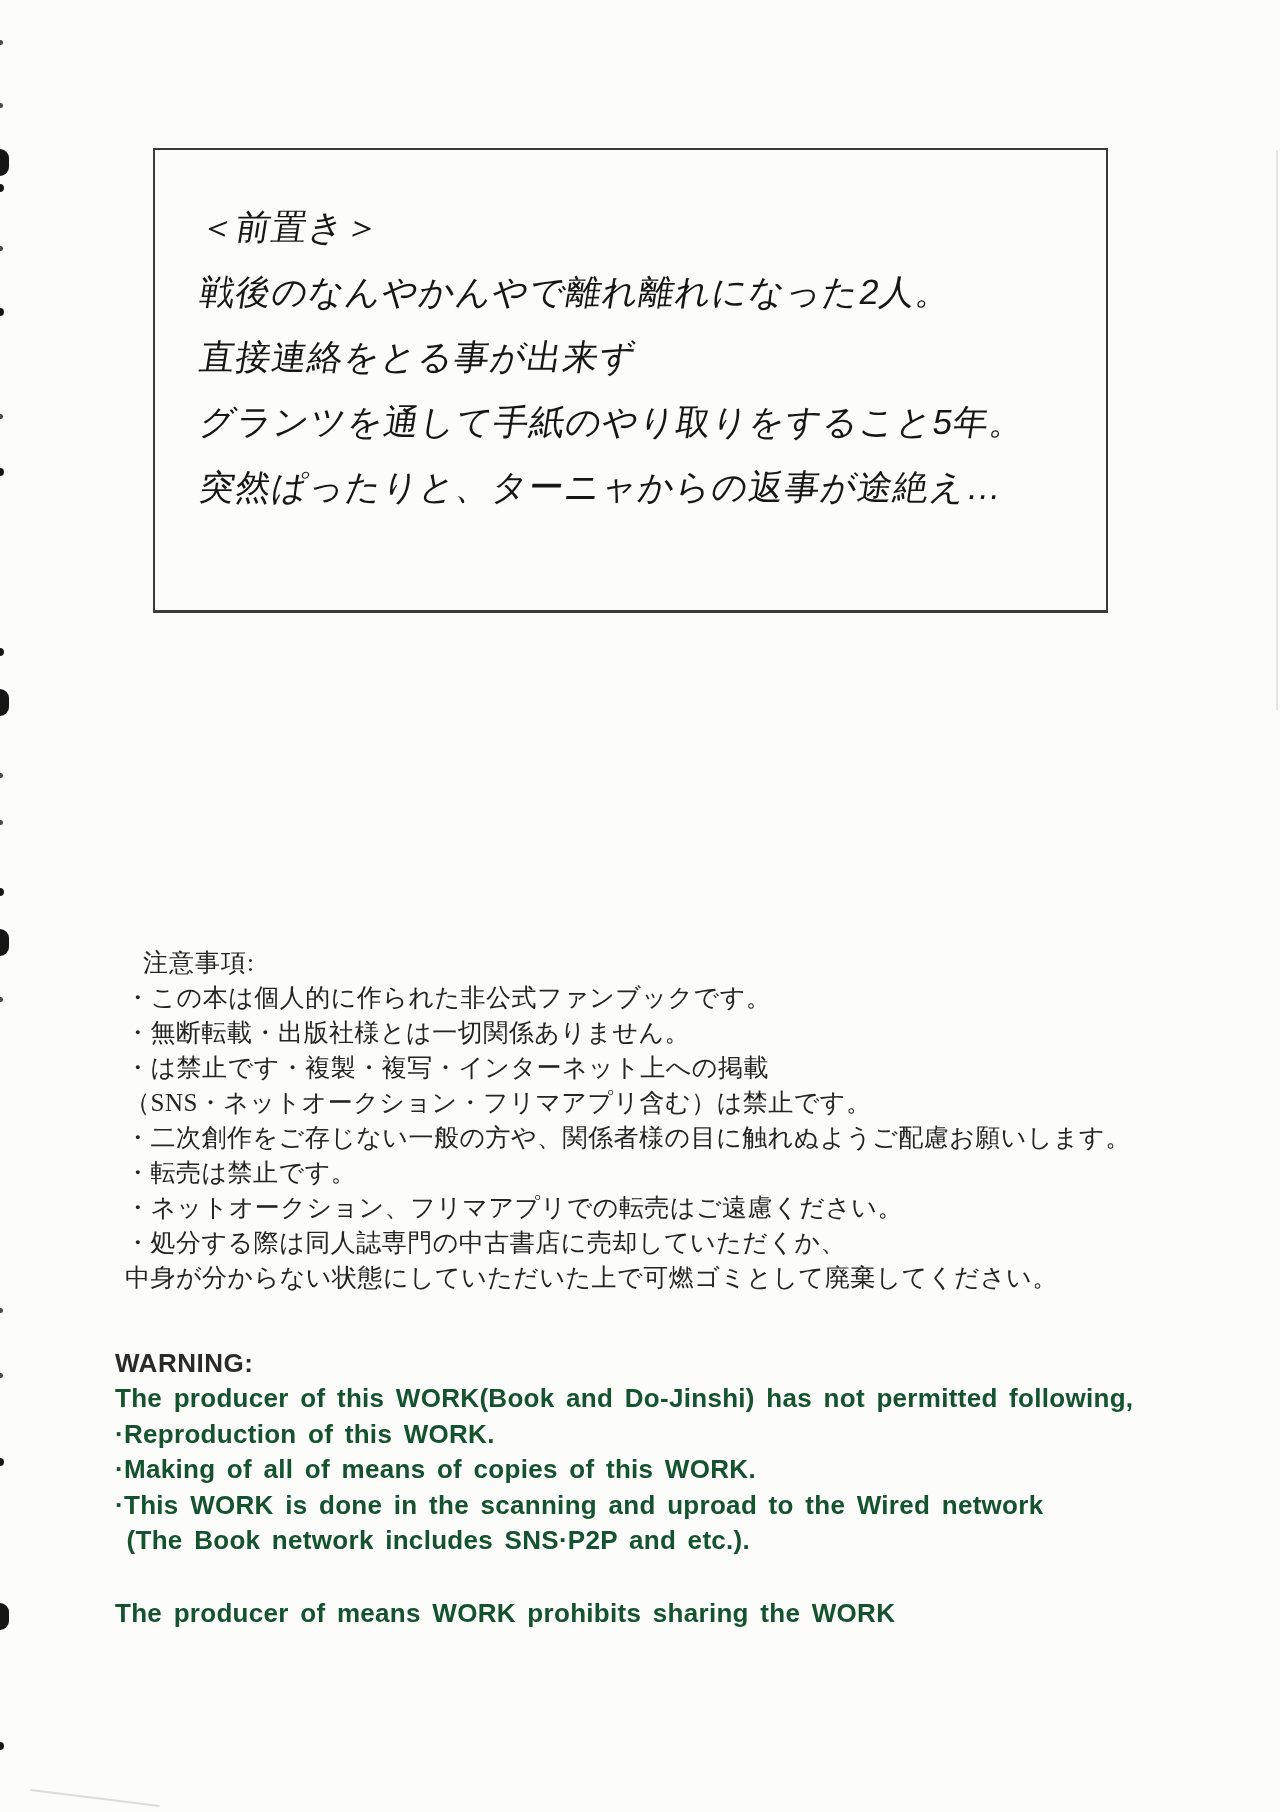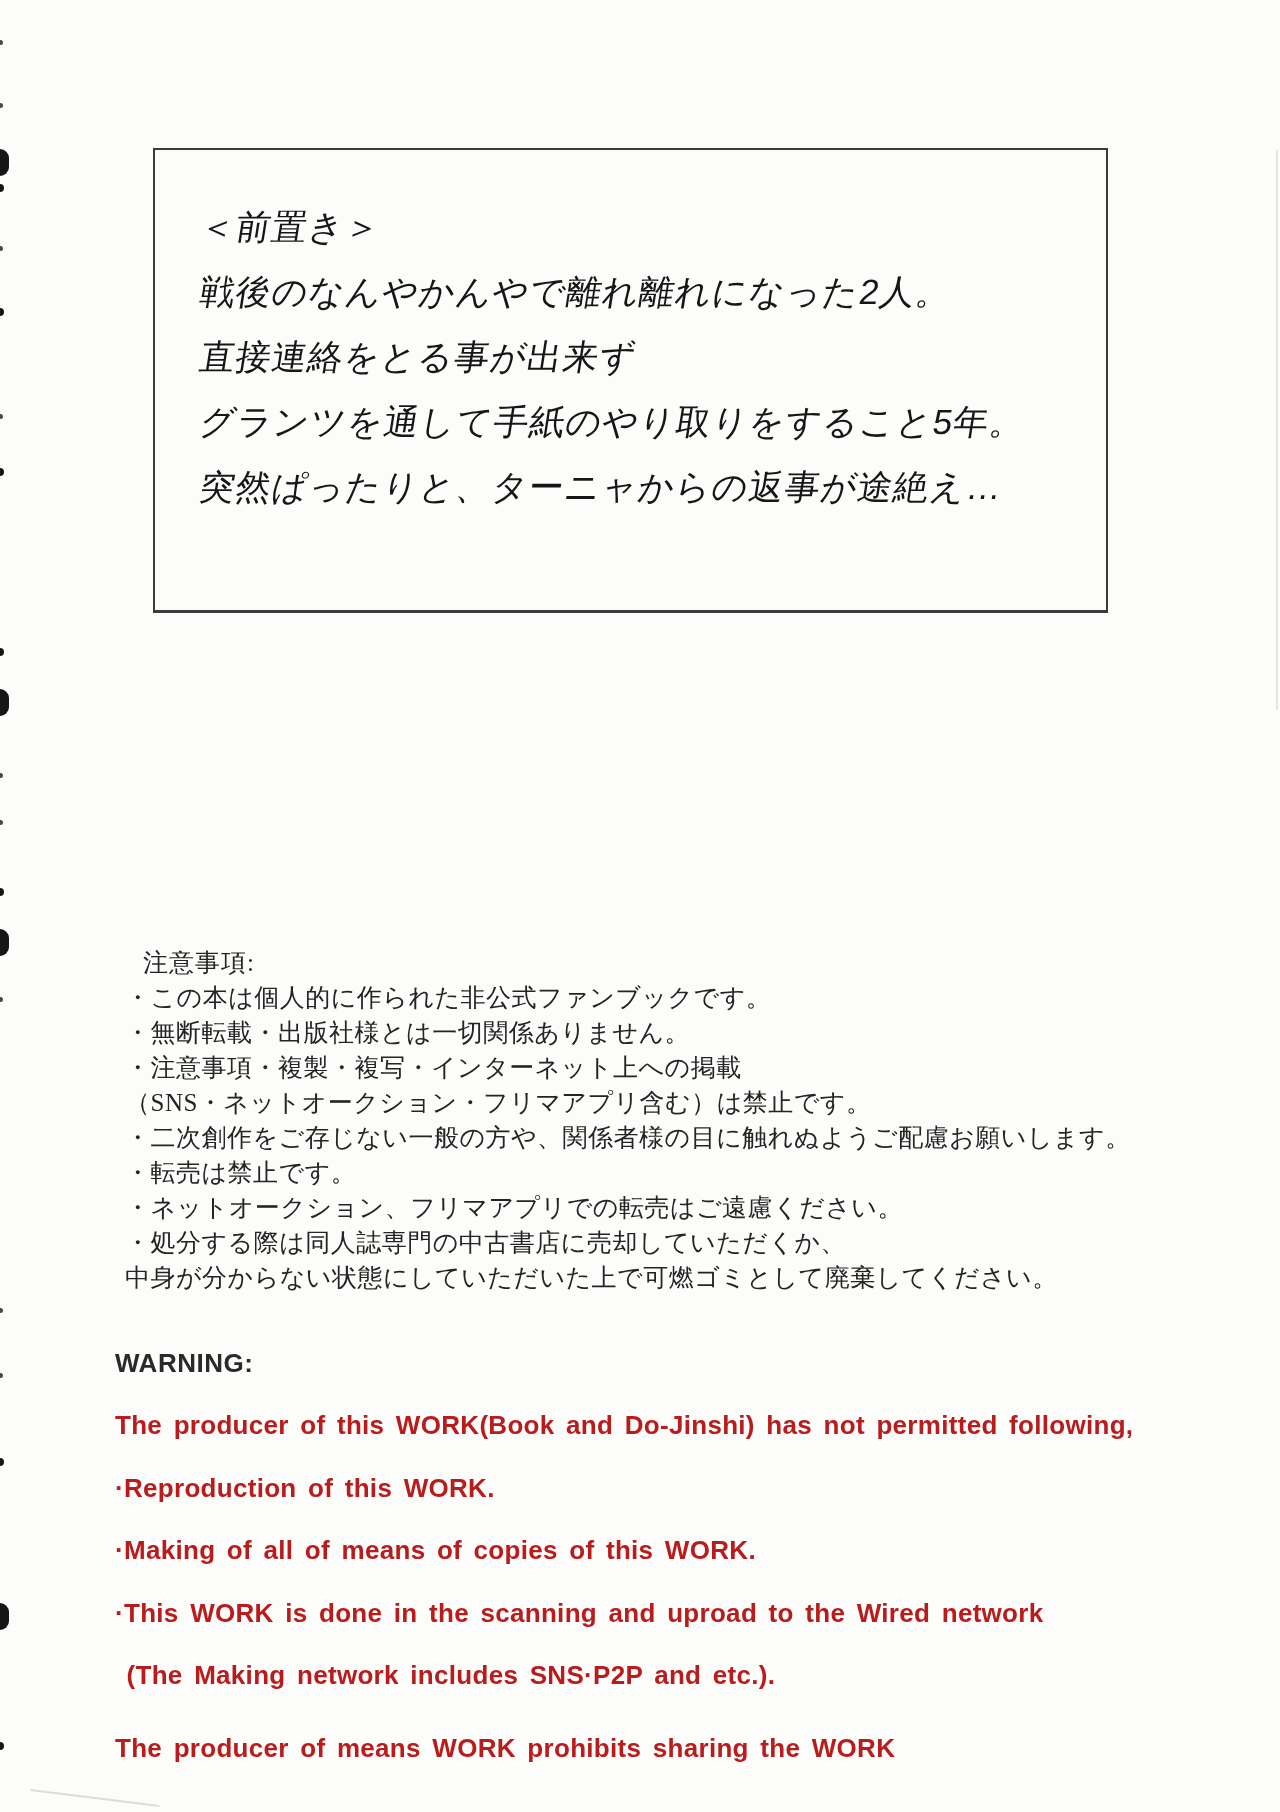--- a/index.html
+++ b/index.html
@@ -81,23 +81,22 @@
     word-spacing: 3px;
     color: #2a2a2a;
     white-space: pre;
   }
   .warning-line, .warning-footer-line {
     display: block;
     font-size: 26px;
     line-height: 35.5px;
     letter-spacing: 0.3px;
     word-spacing: 4px;
-    color: #b91c1c;
-    white-space: pre;
-    margin-top: 27px;
+    color: #14532d;
+    white-space: pre;
   }
   .warning-footer { margin-top: 37px; }
 
   
   .artifact {
     position: absolute;
     left: 0;
     background: #161616;
   }
   .artifact.big {
@@ -170,37 +169,37 @@
         <span class="preface-line">グランツを通して手紙のやり取りをすること5年。</span>
         <span class="preface-line">突然ぱったりと、ターニャからの返事が途絶え…</span>
       </div>
   </div>
 
   <div class="notice">
     <span class="notice-heading">注意事項:</span>
     <div>
         <span class="notice-line">・この本は個人的に作られた非公式ファンブックです。</span>
         <span class="notice-line">・無断転載・出版社様とは一切関係ありません。</span>
-        <span class="notice-line">・注意事項・複製・複写・インターネット上への掲載</span>
+        <span class="notice-line">・は禁止です・複製・複写・インターネット上への掲載</span>
         <span class="notice-line">（SNS・ネットオークション・フリマアプリ含む）は禁止です。</span>
         <span class="notice-line">・二次創作をご存じない一般の方や、関係者様の目に触れぬようご配慮お願いします。</span>
         <span class="notice-line">・転売は禁止です。</span>
         <span class="notice-line">・ネットオークション、フリマアプリでの転売はご遠慮ください。</span>
         <span class="notice-line">・処分する際は同人誌専門の中古書店に売却していただくか、</span>
         <span class="notice-line">中身が分からない状態にしていただいた上で可燃ゴミとして廃棄してください。</span>
       </div>
   </div>
 
   <div class="warning">
     <span class="warning-heading">WARNING:</span>
     <div>
         <span class="warning-line">The producer of this WORK(Book and Do-Jinshi) has not permitted following,</span>
         <span class="warning-line">·Reproduction of this WORK.</span>
         <span class="warning-line">·Making of all of means of copies of this WORK.</span>
         <span class="warning-line">·This WORK is done in the scanning and uproad to the Wired network</span>
-        <span class="warning-line"> (The Making network includes SNS·P2P and etc.).</span>
+        <span class="warning-line"> (The Book network includes SNS·P2P and etc.).</span>
       </div>
     <div class="warning-footer">
         <span class="warning-footer-line">The producer of means WORK prohibits sharing the WORK</span>
       </div>
   </div>
 
 </div>
 
 </body></html>

